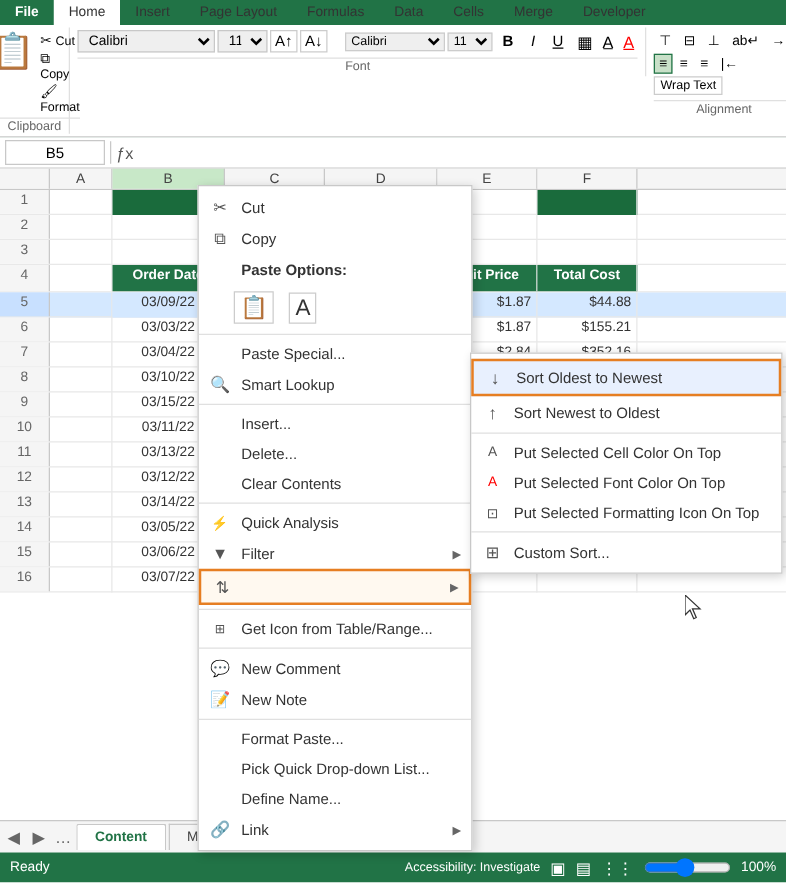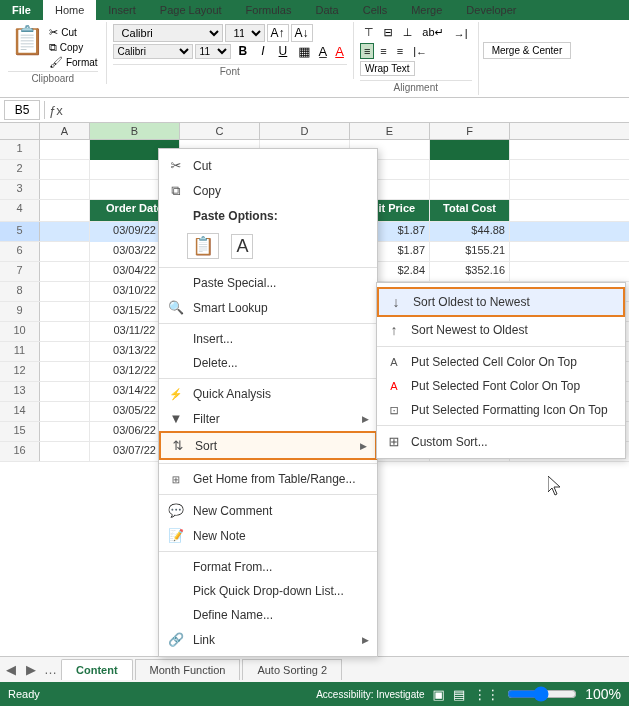--- a/index.html
+++ b/index.html
@@ -14,21 +14,21 @@
 
     .ribbon-section { display: flex; flex-direction: column; align-items: center; border-right: 1px solid #e0e0e0; padding: 0 8px; gap: 2px; }
     .font-select { border: 1px solid #c8c8c8; padding: 1px 4px; font-size: 11px; width: 120px; }
     .font-size-select { border: 1px solid #c8c8c8; padding: 1px 4px; font-size: 11px; width: 40px; }
     .bold-btn { font-weight: bold; font-size: 12px; padding: 1px 5px; border: 1px solid transparent; cursor: pointer; background: none; }
     .italic-btn { font-style: italic; font-size: 12px; padding: 1px 5px; border: 1px solid transparent; cursor: pointer; background: none; }
     .underline-btn { text-decoration: underline; font-size: 12px; padding: 1px 5px; border: 1px solid transparent; cursor: pointer; background: none; }
 
     
     .formula-bar { display: flex; align-items: center; border-bottom: 1px solid #c8c8c8; padding: 2px 4px; gap: 4px; background: #fff; }
-    .cell-ref { border: 1px solid #c8c8c8; padding: 2px 6px; width: 36px; font-size: 12px; text-align: center; }
+    .cell-ref { border: 1px solid #c8c8c8; padding: 2px 6px; width: 80px; font-size: 12px; text-align: center; }
     .formula-divider { width: 1px; height: 18px; background: #c8c8c8; }
 
     
     .spreadsheet { position: relative; }
     .sheet-header-row { display: flex; background: #f5f5f5; border-bottom: 1px solid #c8c8c8; }
     .row-header { width: 40px; min-width: 40px; border-right: 1px solid #c8c8c8; text-align: center; font-size: 11px; color: #666; padding: 2px 0; background: #f5f5f5; }
     .col-header { border-right: 1px solid #c8c8c8; text-align: center; font-size: 11px; color: #444; padding: 2px 0; background: #f5f5f5; }
 
     .sheet-row { display: flex; border-bottom: 1px solid #e8e8e8; }
     .row-num { width: 40px; min-width: 40px; border-right: 1px solid #c8c8c8; text-align: center; font-size: 11px; color: #666; background: #f5f5f5; padding: 2px 0; }
@@ -92,21 +92,21 @@
             <div style="font-size:11px;cursor:pointer;">✂ <span style="font-size:10px;">Cut</span></div>
             <div style="font-size:11px;cursor:pointer;">⧉ <span style="font-size:10px;">Copy</span></div>
             <div style="font-size:11px;cursor:pointer;">🖌 <span style="font-size:10px;">Format</span></div>
           </div>
         </div>
         <div style="font-size:10px;color:#666;border-top:1px solid #e0e0e0;width:100%;text-align:center;padding-top:1px;">Clipboard</div>
       </div>
     </div>
 
     <div class="ribbon-section" style="padding:2px 6px;">
-      <div style="display:flex;flex-direction:column;gap:0;">
+      <div style="display:flex;flex-direction:row;gap:14px;">
         <div style="display:flex;align-items:center;gap:2px;">
           <select class="font-select" style="width:110px;font-size:11px;">
             <option>Calibri</option>
           </select>
           <select class="font-size-select">
             <option>11</option>
           </select>
           <button style="border:1px solid #ccc;background:none;padding:1px 3px;cursor:pointer;font-size:12px;">A↑</button>
           <button style="border:1px solid #ccc;background:none;padding:1px 3px;cursor:pointer;font-size:12px;">A↓</button>
         </div>
@@ -373,58 +373,61 @@
   <div class="menu-item">
     <span class="menu-icon"></span>
     <span class="menu-label">Insert...</span>
   </div>
 
   <div class="menu-item">
     <span class="menu-icon"></span>
     <span class="menu-label">Delete...</span>
   </div>
 
+  <div class="menu-item">
+    <span class="menu-icon"></span>
+    <span class="menu-label">Clear Contents</span>
+  </div>
   <div class="menu-separator"></div>
 
   <div class="menu-item">
     <span class="menu-icon" style="font-size:11px;color:#555;">⚡</span>
     <span class="menu-label">Quick Analysis</span>
   </div>
 
   <div class="menu-item has-submenu">
     <span class="menu-icon">▼</span>
     <span class="menu-label">Filter</span>
   </div>
 
   <div class="menu-item has-submenu sort-item-bordered" style="background:#fff9f0;">
     <span class="menu-icon">⇅</span>
-    <span class="menu-label">Sort</span>
   </div>
   <div class="menu-separator"></div>
 
   <div class="menu-item">
     <span class="menu-icon" style="font-size:10px;">⊞</span>
-    <span class="menu-label">Get Home from Table/Range...</span>
+    <span class="menu-label">Get Icon from Table/Range...</span>
   </div>
   <div class="menu-separator"></div>
 
   <div class="menu-item">
     <span class="menu-icon">💬</span>
     <span class="menu-label">New Comment</span>
   </div>
 
   <div class="menu-item">
     <span class="menu-icon">📝</span>
     <span class="menu-label">New Note</span>
   </div>
   <div class="menu-separator"></div>
 
   <div class="menu-item">
     <span class="menu-icon"></span>
-    <span class="menu-label">Format From...</span>
+    <span class="menu-label">Format Paste...</span>
   </div>
 
   <div class="menu-item">
     <span class="menu-icon"></span>
     <span class="menu-label">Pick Quick Drop-down List...</span>
   </div>
 
   <div class="menu-item">
     <span class="menu-icon"></span>
     <span class="menu-label">Define Name...</span>
@@ -487,15 +490,15 @@
 </div>
 
 <div class="status-bar">
   <span style="color:#fff;font-size:11px;">Ready</span>
   <div style="display:flex;align-items:center;gap:8px;">
     <span style="color:#fff;font-size:10px;">Accessibility: Investigate</span>
     <span style="color:#fff;font-size:13px;cursor:pointer;">▣</span>
     <span style="color:#fff;font-size:13px;cursor:pointer;">▤</span>
     <span style="color:#fff;font-size:13px;cursor:pointer;">⋮⋮</span>
     <input type="range" min="10" max="200" value="100" style="width: 70px; height: 14px;">
-    <span style="color:#fff;font-size:14px;">100%</span>
+    <span style="color:#fff;font-size:11px;">100%</span>
   </div>
 </div>
 
 </body></html>

